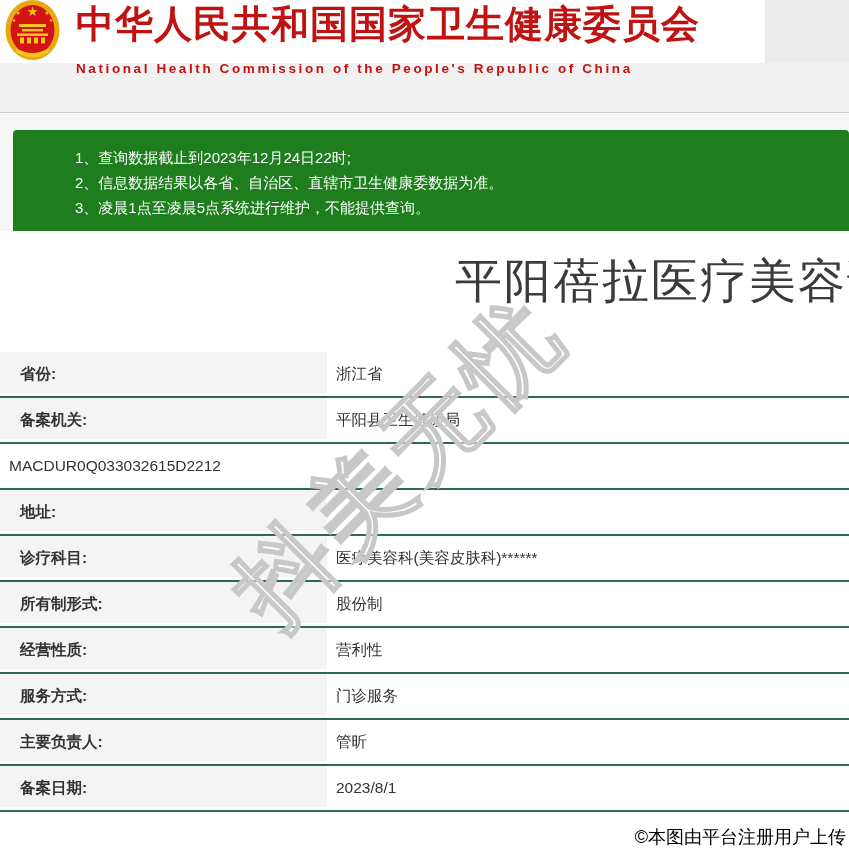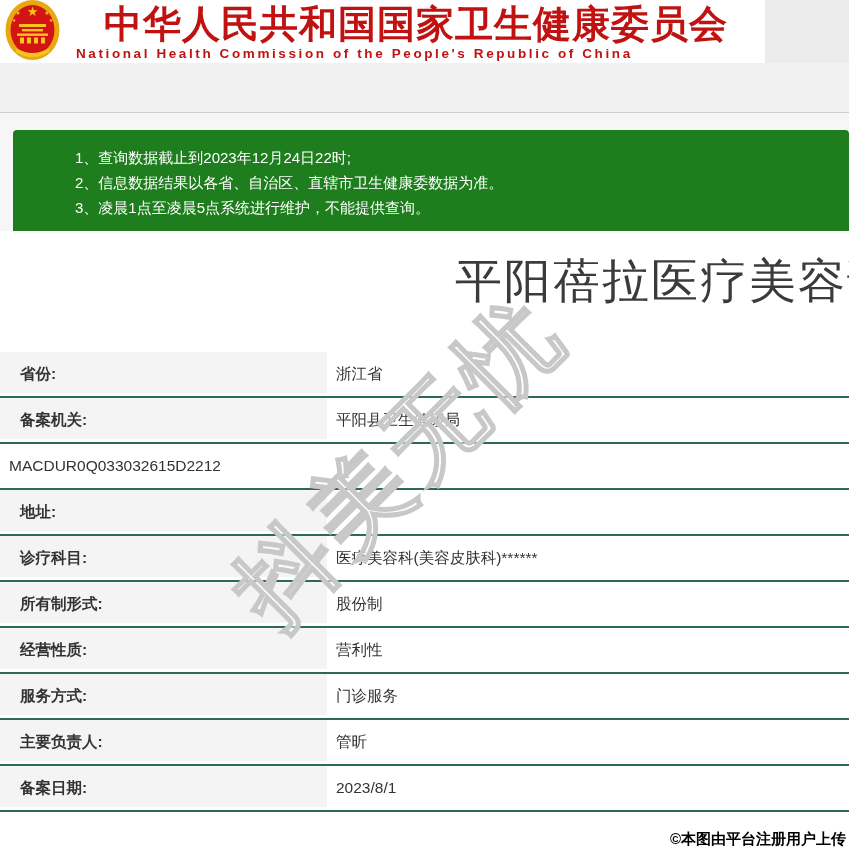--- a/index.html
+++ b/index.html
@@ -12,23 +12,23 @@
   html,body{width:849px;height:850px;overflow:hidden;background:#fff;
     font-family:"Liberation Sans","DejaVu Sans",sans-serif;}
   .page{position:relative;width:849px;height:850px;overflow:hidden;background:#fff;}
 
   
   .header{height:63px;background:#ececec;}
   .header-inner{width:765px;height:63px;background:#fff;position:relative;}
   .emblem{position:absolute;left:4px;top:0;width:57px;height:62px;}
   .h-titles{position:absolute;left:76px;top:2px;width:680px;}
   .h-cn{font-size:38px;line-height:44px;font-weight:700;color:var(--red);
-    letter-spacing:1px;white-space:nowrap;text-align:center;}
+    letter-spacing:1px;white-space:nowrap;}
   .h-en{font-size:13.5px;font-weight:700;color:var(--red);letter-spacing:2.6px;
-    white-space:nowrap;margin-top:0;}
+    white-space:nowrap;margin-top:15px;}
 
   
   .band1{height:50px;background:#f1f1f1;border-bottom:1px solid #cccccc;}
   .band2{height:118px;background:#f6f6f6;}
 
   
   .notice{position:relative;top:17px;margin-left:13px;width:calc(100% - 13px);
     height:106px;background:var(--green);border-radius:4px;
     padding:15px 10px 0 62px;}
   .notice p{color:#ffffff;font-size:15px;line-height:25px;white-space:nowrap;}
@@ -44,22 +44,22 @@
     font-weight:700;box-shadow:inset 0 -3px 0 #ffffff;}
   .cell.value{flex:1;background:#ffffff;padding-left:9px;white-space:nowrap;}
 
   
   .watermark{position:absolute;left:193px;top:398px;z-index:40;pointer-events:none;
     font-size:96px;font-weight:700;letter-spacing:8px;white-space:nowrap;
     color:rgba(255,255,255,0.5);-webkit-text-stroke:2px #c8c8c8;
     transform:rotate(-45deg);}
 
   
-  .copyright{position:absolute;right:3px;bottom:1px;z-index:60;font-size:15px;
-    font-weight:700;color:#000;
+  .copyright{position:absolute;right:3px;bottom:1px;z-index:60;font-size:18px;
+    font-weight:400;color:#000;
     text-shadow:-1px -1px 0 #fff,1px -1px 0 #fff,-1px 1px 0 #fff,1px 1px 0 #fff,
       0 -1px 0 #fff,0 1px 0 #fff,-1px 0 0 #fff,1px 0 0 #fff;}
 </style>
 </head>
 <body>
 
 <div class="page">
 
   <div class="header">
     <div class="header-inner">

